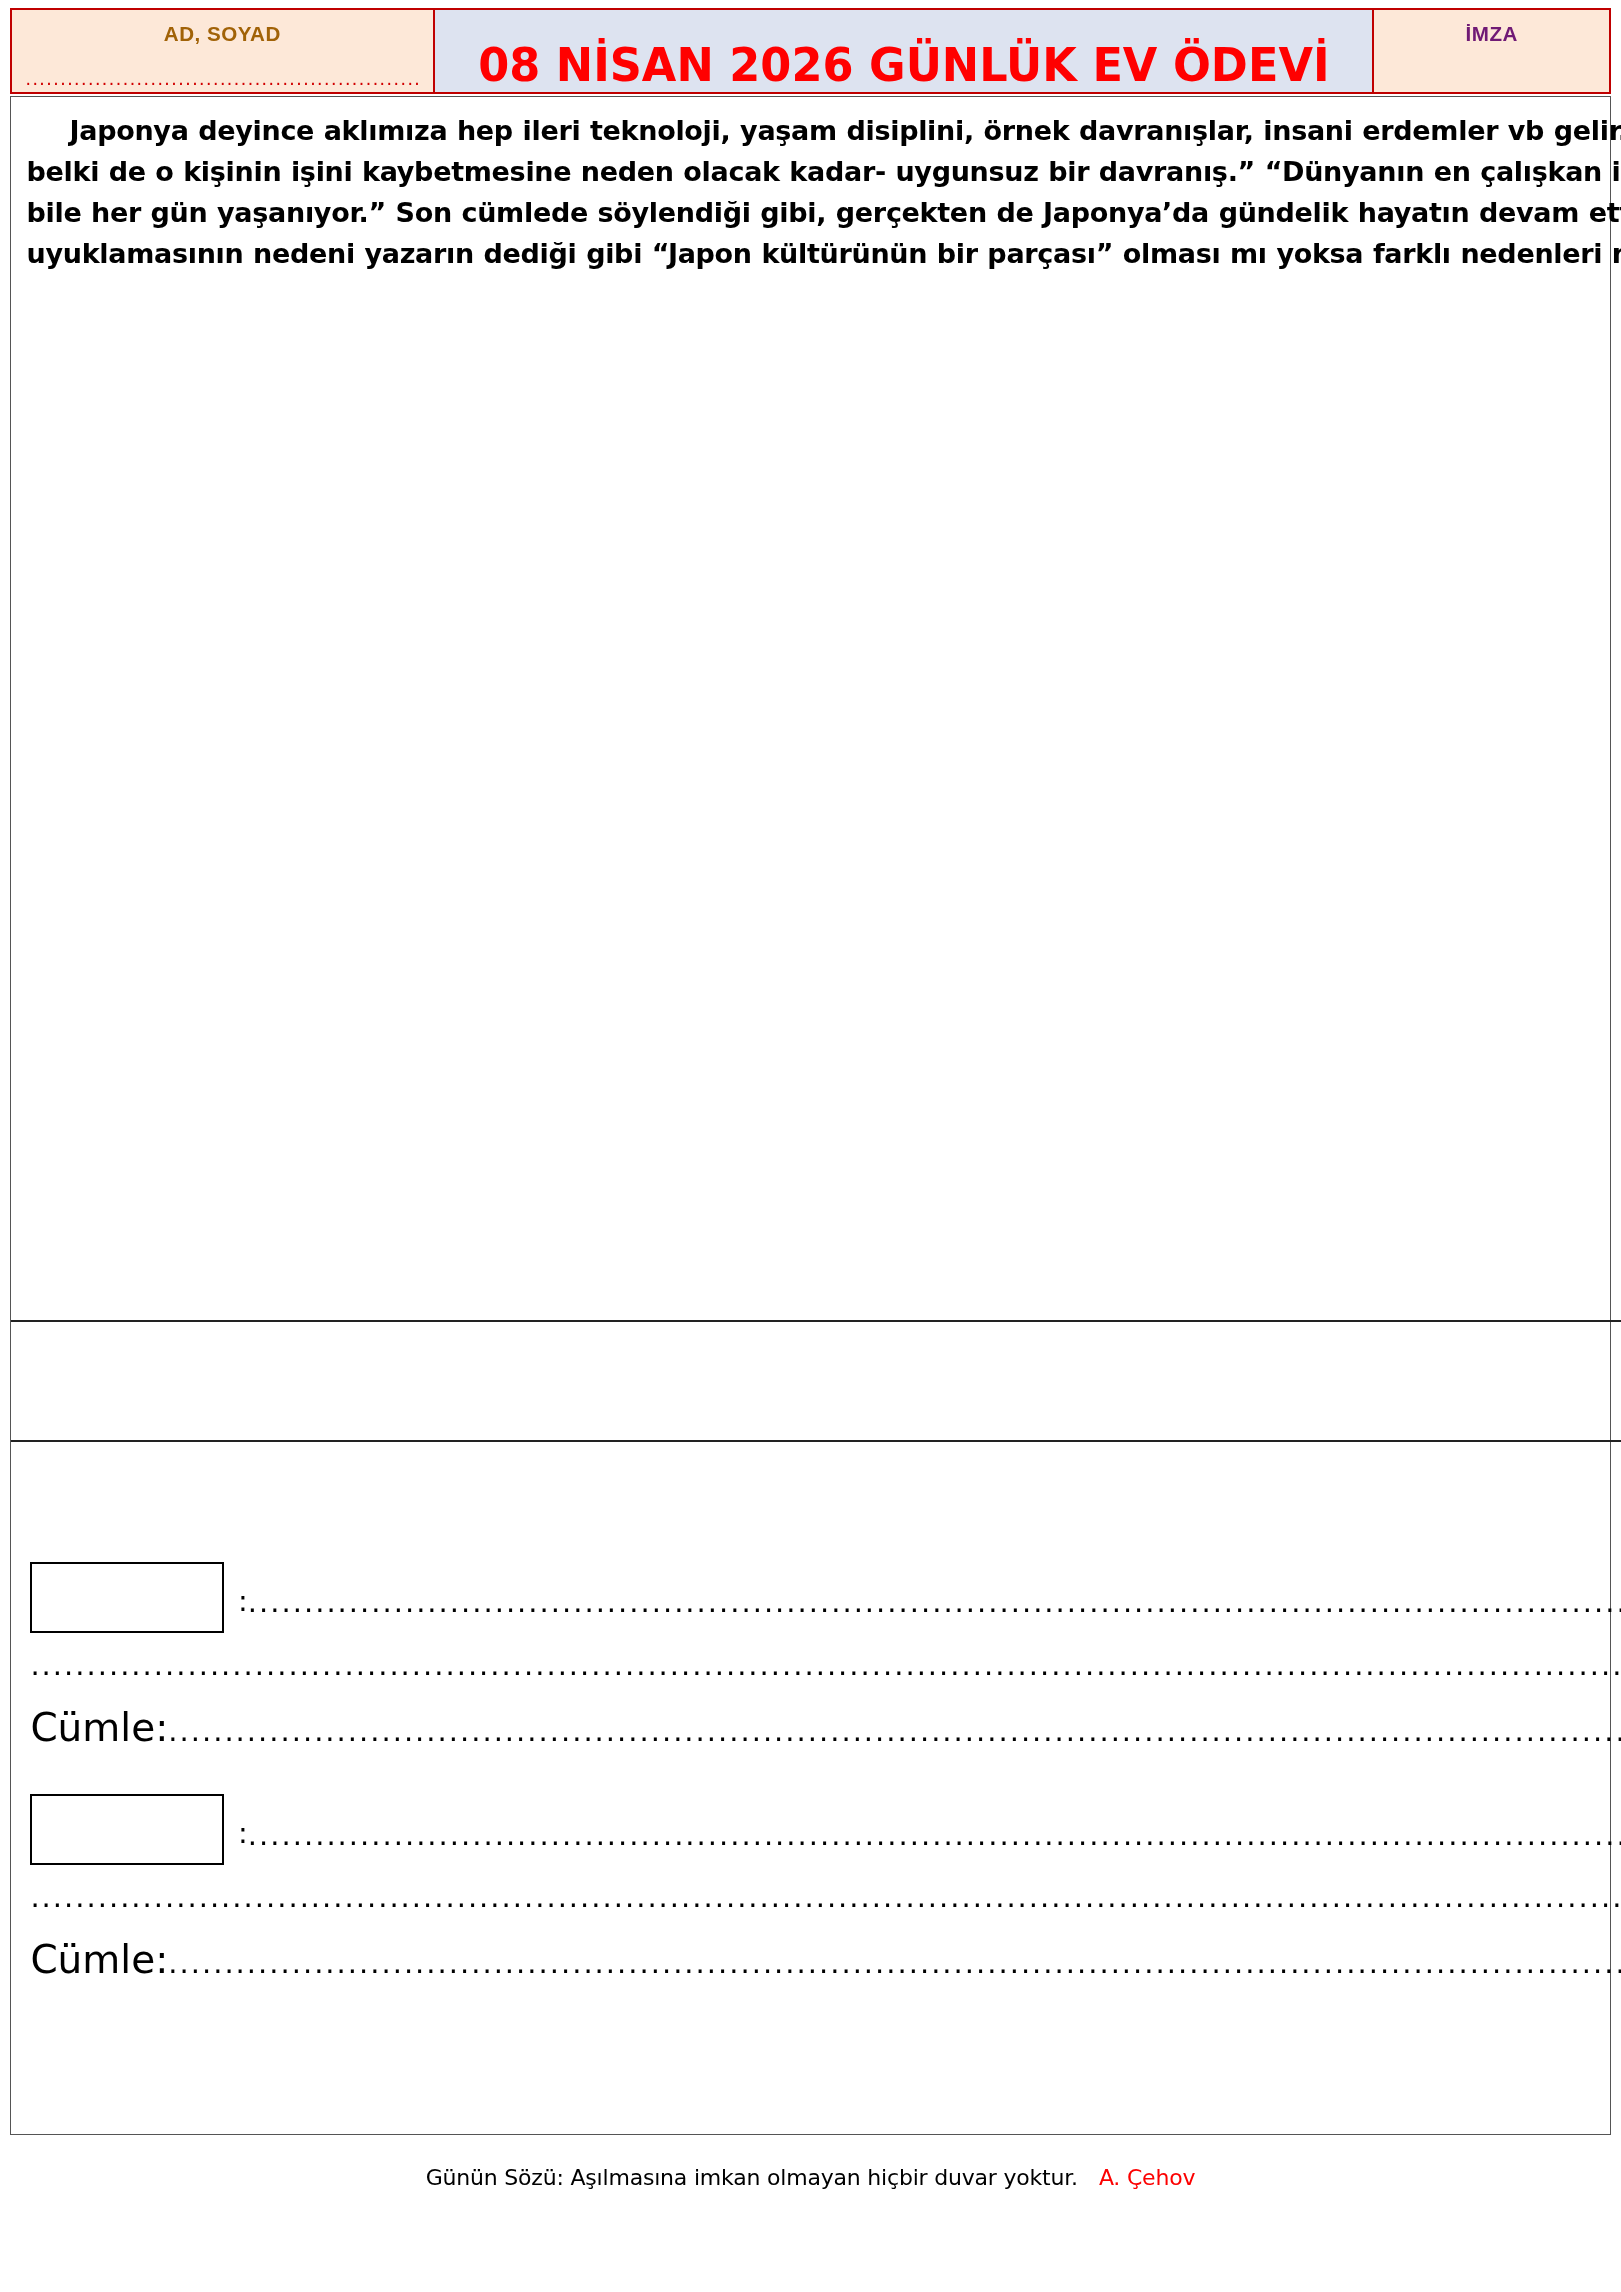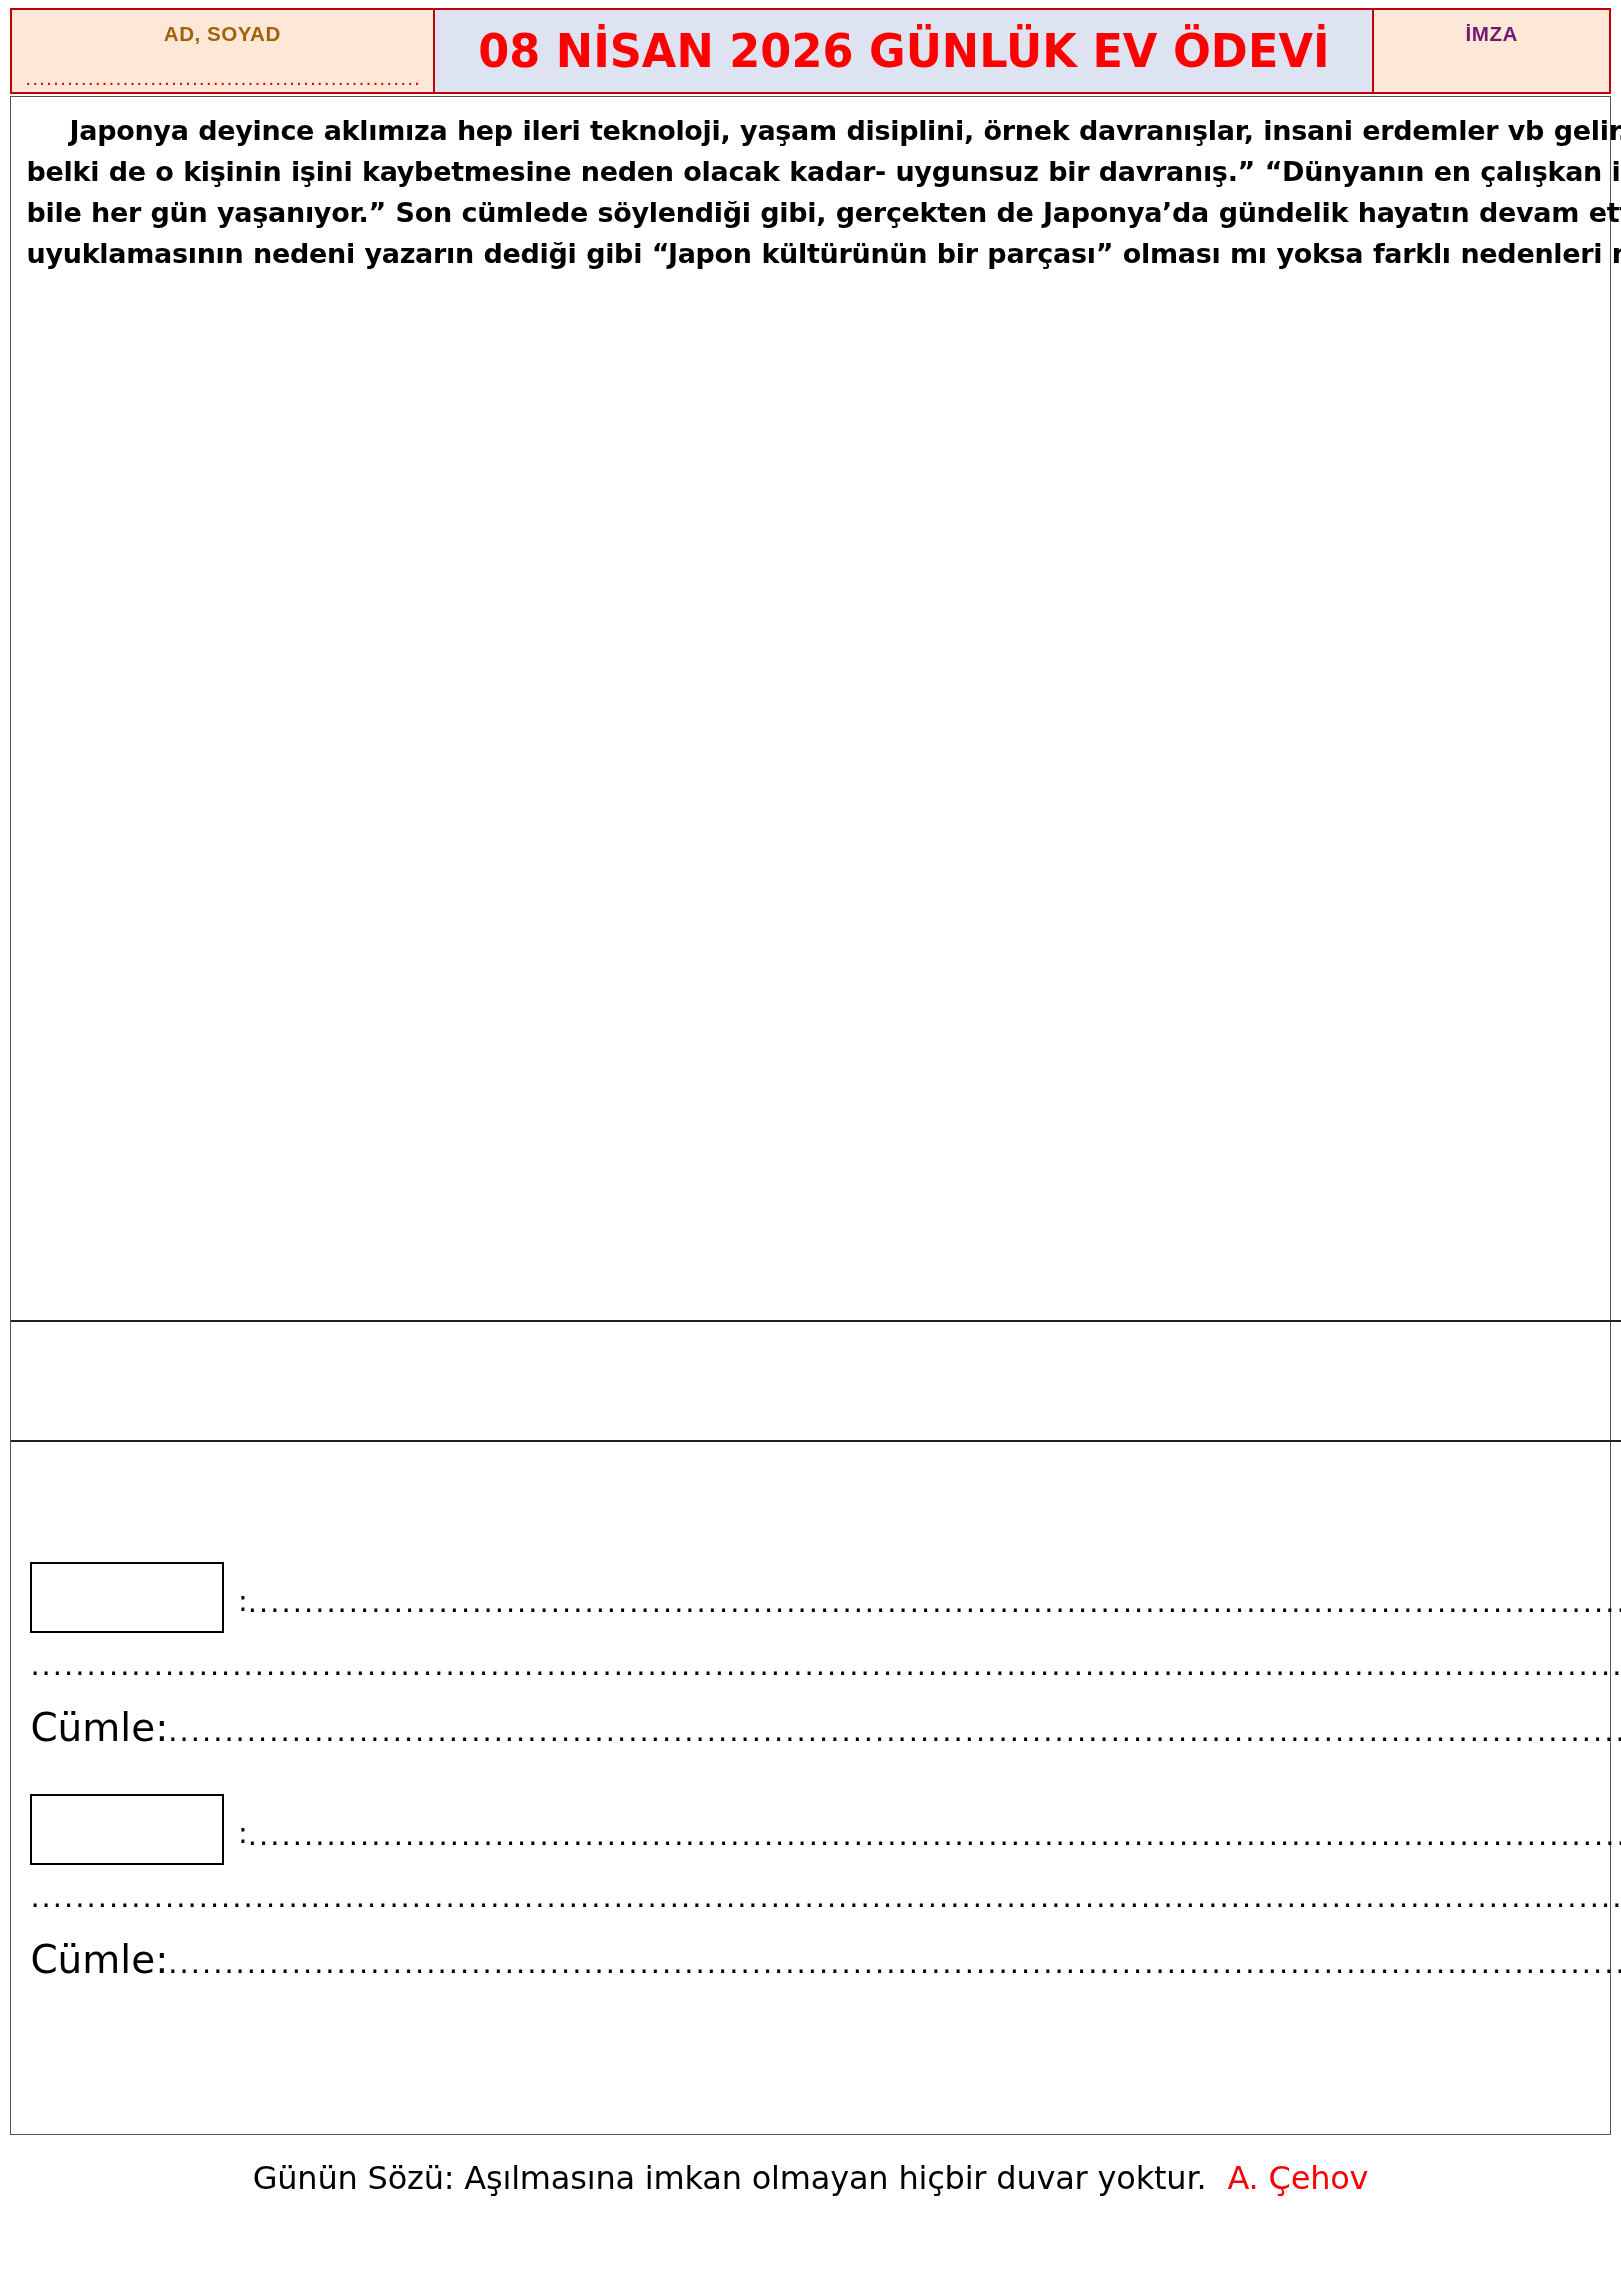--- a/index.html
+++ b/index.html
@@ -55,21 +55,21 @@
     letter-spacing: 1.5px;
     overflow: hidden;
     white-space: nowrap;
     line-height: 9.8px;
   }
   .hdr-title {
     flex: 1 1 auto;
     background: #dde3f0;
     border-right: 2px solid #c00000;
     display: flex;
-    align-items: center;
+    align-items: flex-end;
     justify-content: center;
     overflow: hidden;
   }
   .hdr-title span {
     color: #ff0000;
     font-weight: bold;
     font-size: 46px;
     font-family: "DejaVu Sans", sans-serif;
     letter-spacing: 0px;
     white-space: nowrap;
@@ -217,21 +217,21 @@
   
   .footer {
     width: 100%;
     height: 86px;
     display: flex;
     align-items: center;
     justify-content: center;
     box-sizing: border-box;
   }
   .footer .txt {
-    font-size: 32px;
+    font-size: 22px;
     font-family: "DejaVu Sans", sans-serif;
     color: #000;
     letter-spacing: -0.2px;
   }
   .footer .auth {
     color: #fc0000;
     margin-left: 21px;
   }
 </style>
 </head>

